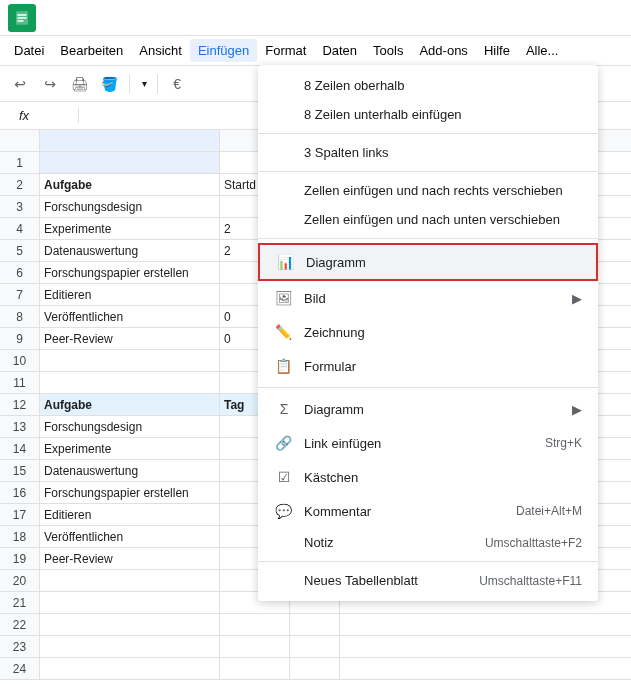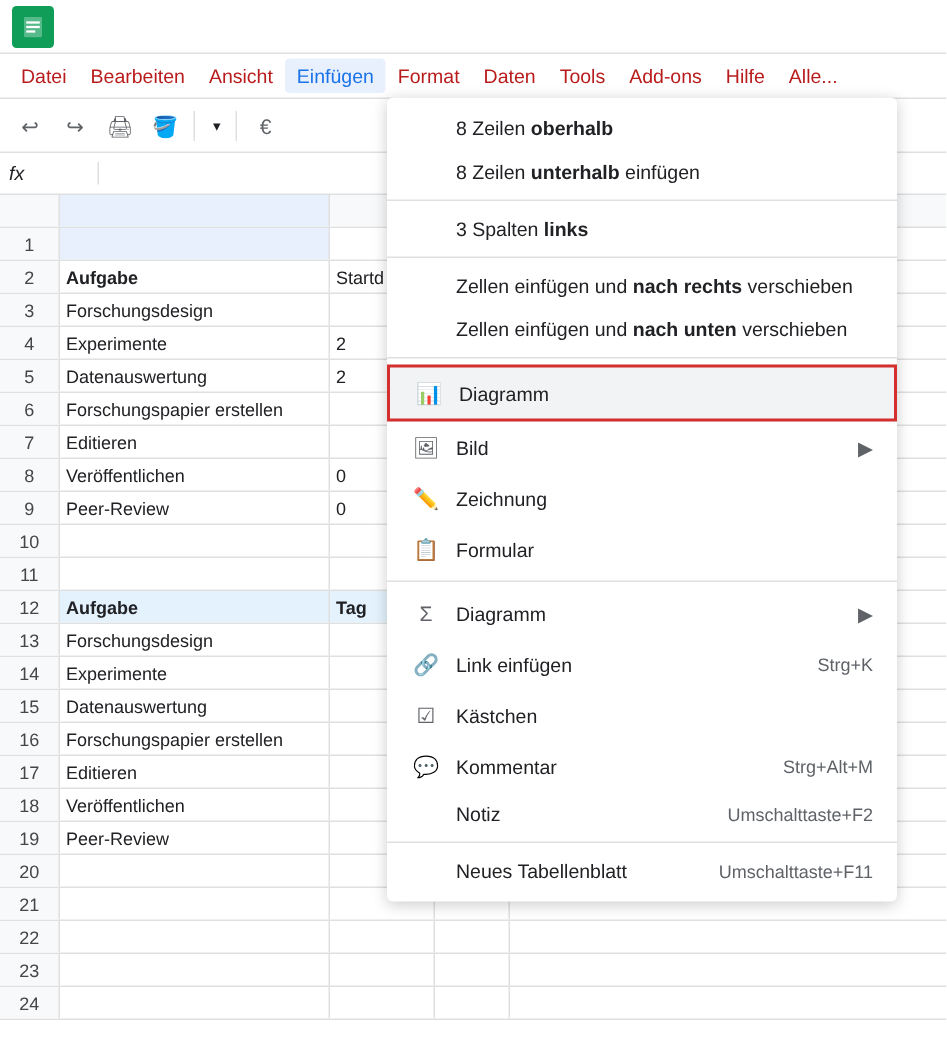--- a/index.html
+++ b/index.html
@@ -55,21 +55,21 @@
       display: flex;
       align-items: center;
       padding: 2px 6px;
       background: #fff;
       height: 30px;
       border-bottom: 1px solid #e0e0e0;
     }
     .menu-item {
       padding: 4px 8px;
       font-size: 13px;
-      color: #b91c1c;
+      color: #000000;
       cursor: pointer;
       border-radius: 3px;
     }
     .menu-item.active {
       background: #e8f0fe;
       color: #1a73e8;
     }
 
     
     .toolbar {
@@ -118,20 +118,21 @@
       height: 28px;
       border-bottom: 1px solid #e0e0e0;
     }
     .cell-ref {
       width: 60px;
       font-size: 13px;
       color: #202124;
       border-right: 1px solid #e0e0e0;
       padding-right: 8px;
       margin-right: 8px;
+      margin-left: 13px;
     }
     .formula-content {
       font-size: 13px;
       color: #202124;
     }
 
     
     .spreadsheet {
       display: flex;
       flex-direction: column;
@@ -240,21 +241,21 @@
     }
     .menu-option .arrow {
       margin-left: auto;
       color: #5f6368;
     }
     .menu-divider {
       height: 1px;
       background: #e0e0e0;
       margin: 4px 0;
     }
-    .bold-text { font-weight: bold; text-align: center; }
+    .bold-text { font-weight: normal; text-align: center; }
     .menu-option-text { flex: 1; }
   </style>
 </head>
 <body>
 
 <div class="title-bar">
   <div class="sheets-icon">
     <svg viewBox="0 0 24 24" fill="white">
       <rect x="4" y="3" width="16" height="18" rx="1" fill="white" opacity="0.3"></rect>
       <rect x="6" y="7" width="12" height="2" fill="white"></rect>
@@ -512,21 +513,21 @@
       <span class="menu-option-text">Link einfügen</span>
       <span class="shortcut">Strg+K</span>
     </div>
     <div class="menu-option">
       <span class="menu-icon">☑</span>
       <span class="menu-option-text">Kästchen</span>
     </div>
     <div class="menu-option">
       <span class="menu-icon">💬</span>
       <span class="menu-option-text">Kommentar</span>
-      <span class="shortcut">Strg+Alt+M</span>
+      <span class="shortcut">Datei+Alt+M</span>
     </div>
     <div class="menu-option">
       <span style="width: 30px; flex-shrink: 0;"></span>
       <span class="menu-option-text">Notiz</span>
       <span class="shortcut">Umschalttaste+F2</span>
     </div>
     <div class="menu-divider"></div>
     <div class="menu-option">
       <span style="width: 30px; flex-shrink: 0;"></span>
       <span class="menu-option-text">Neues Tabellenblatt</span>

